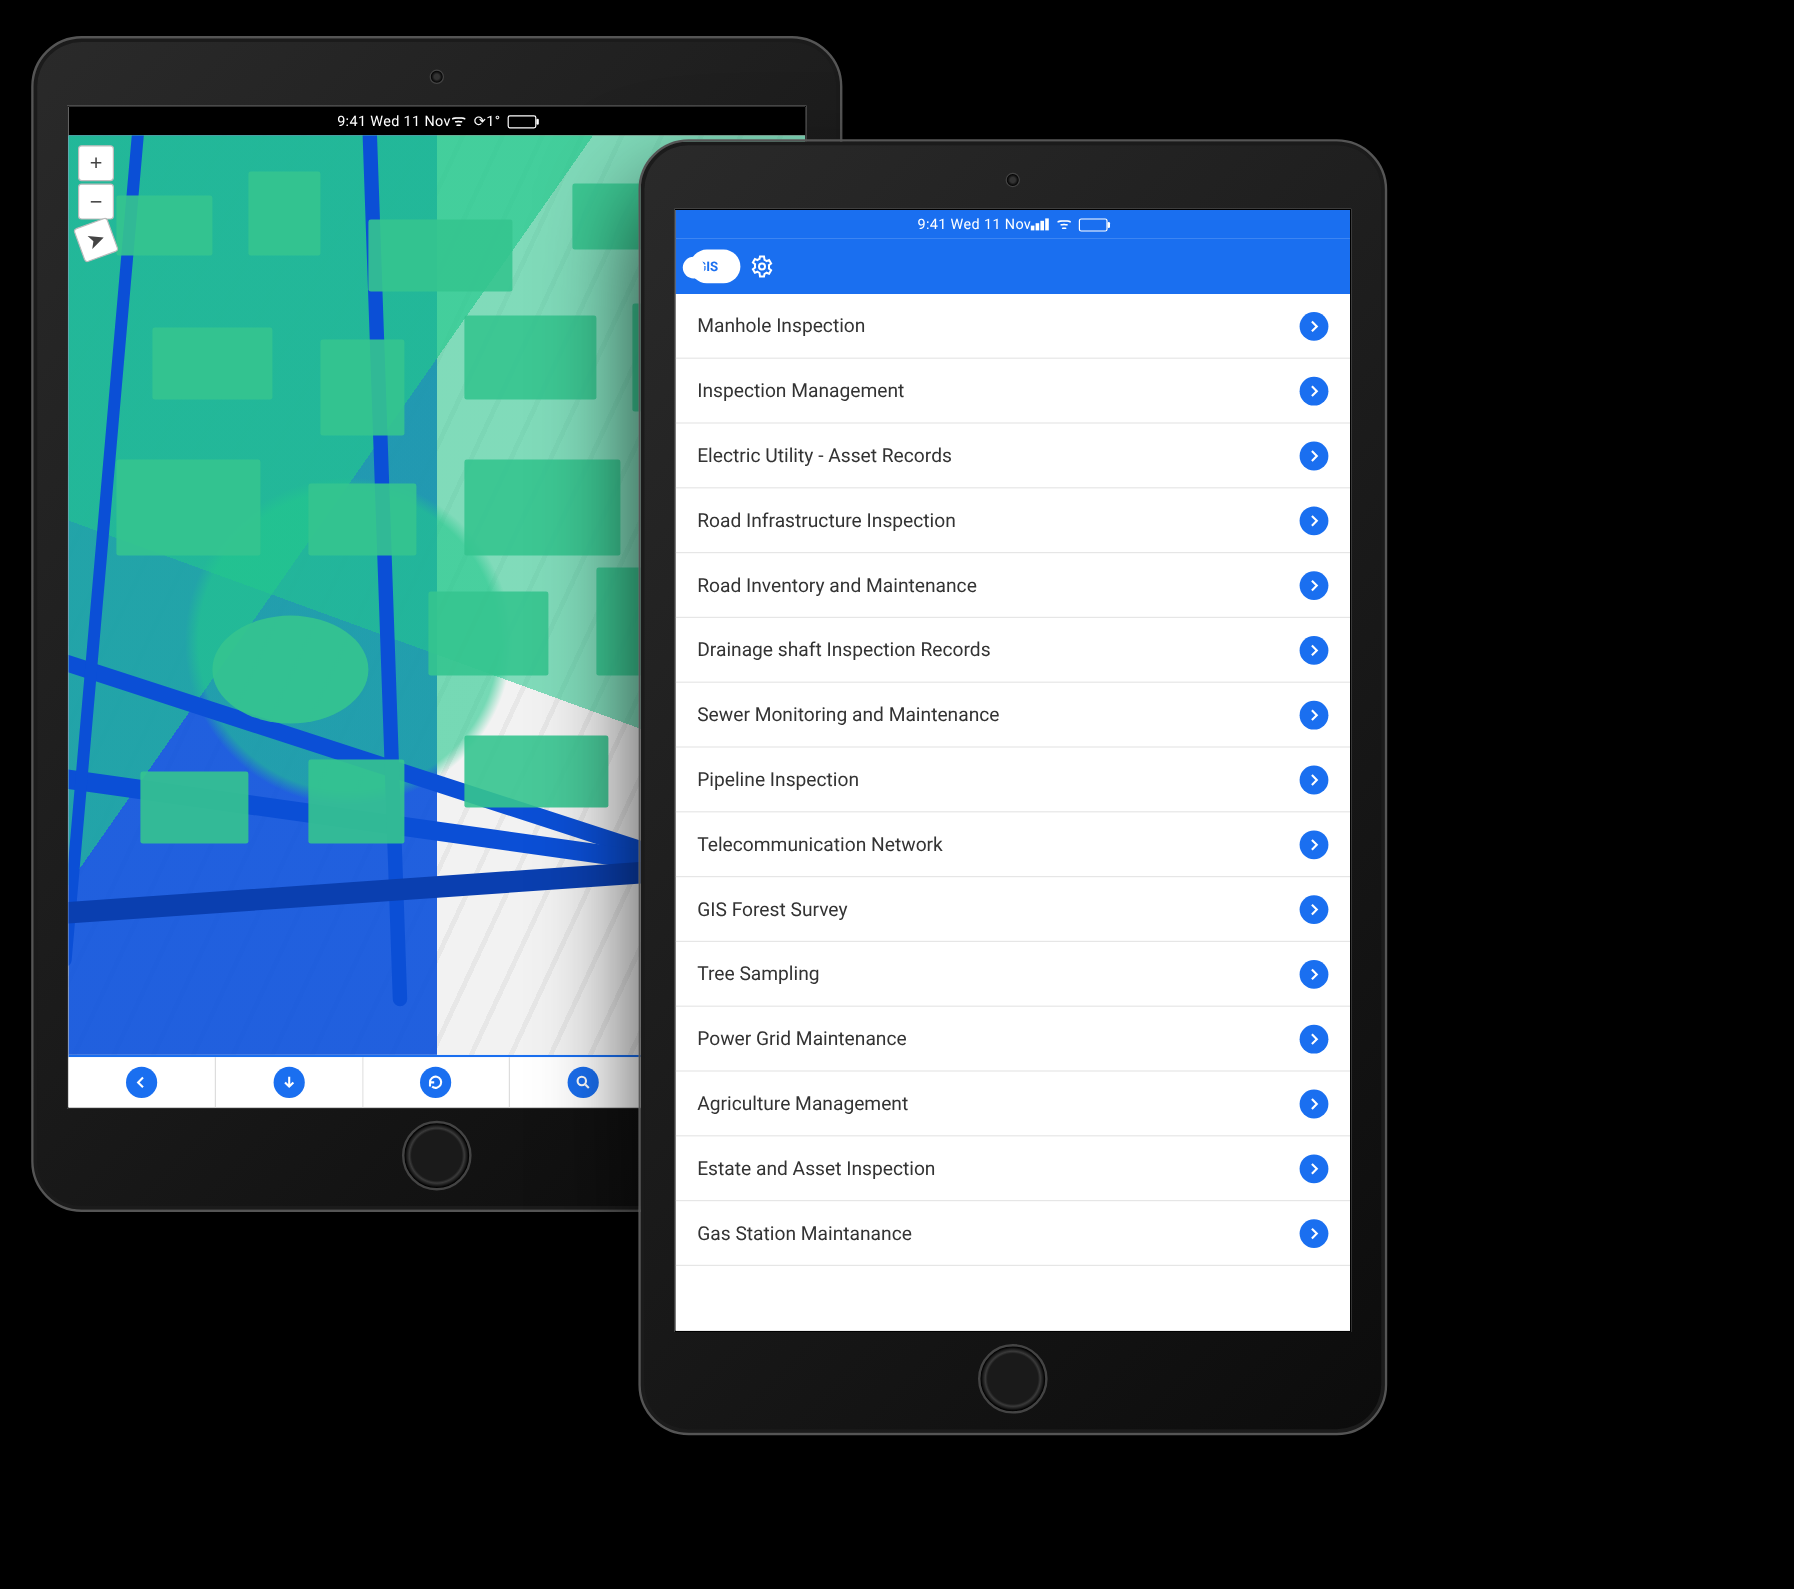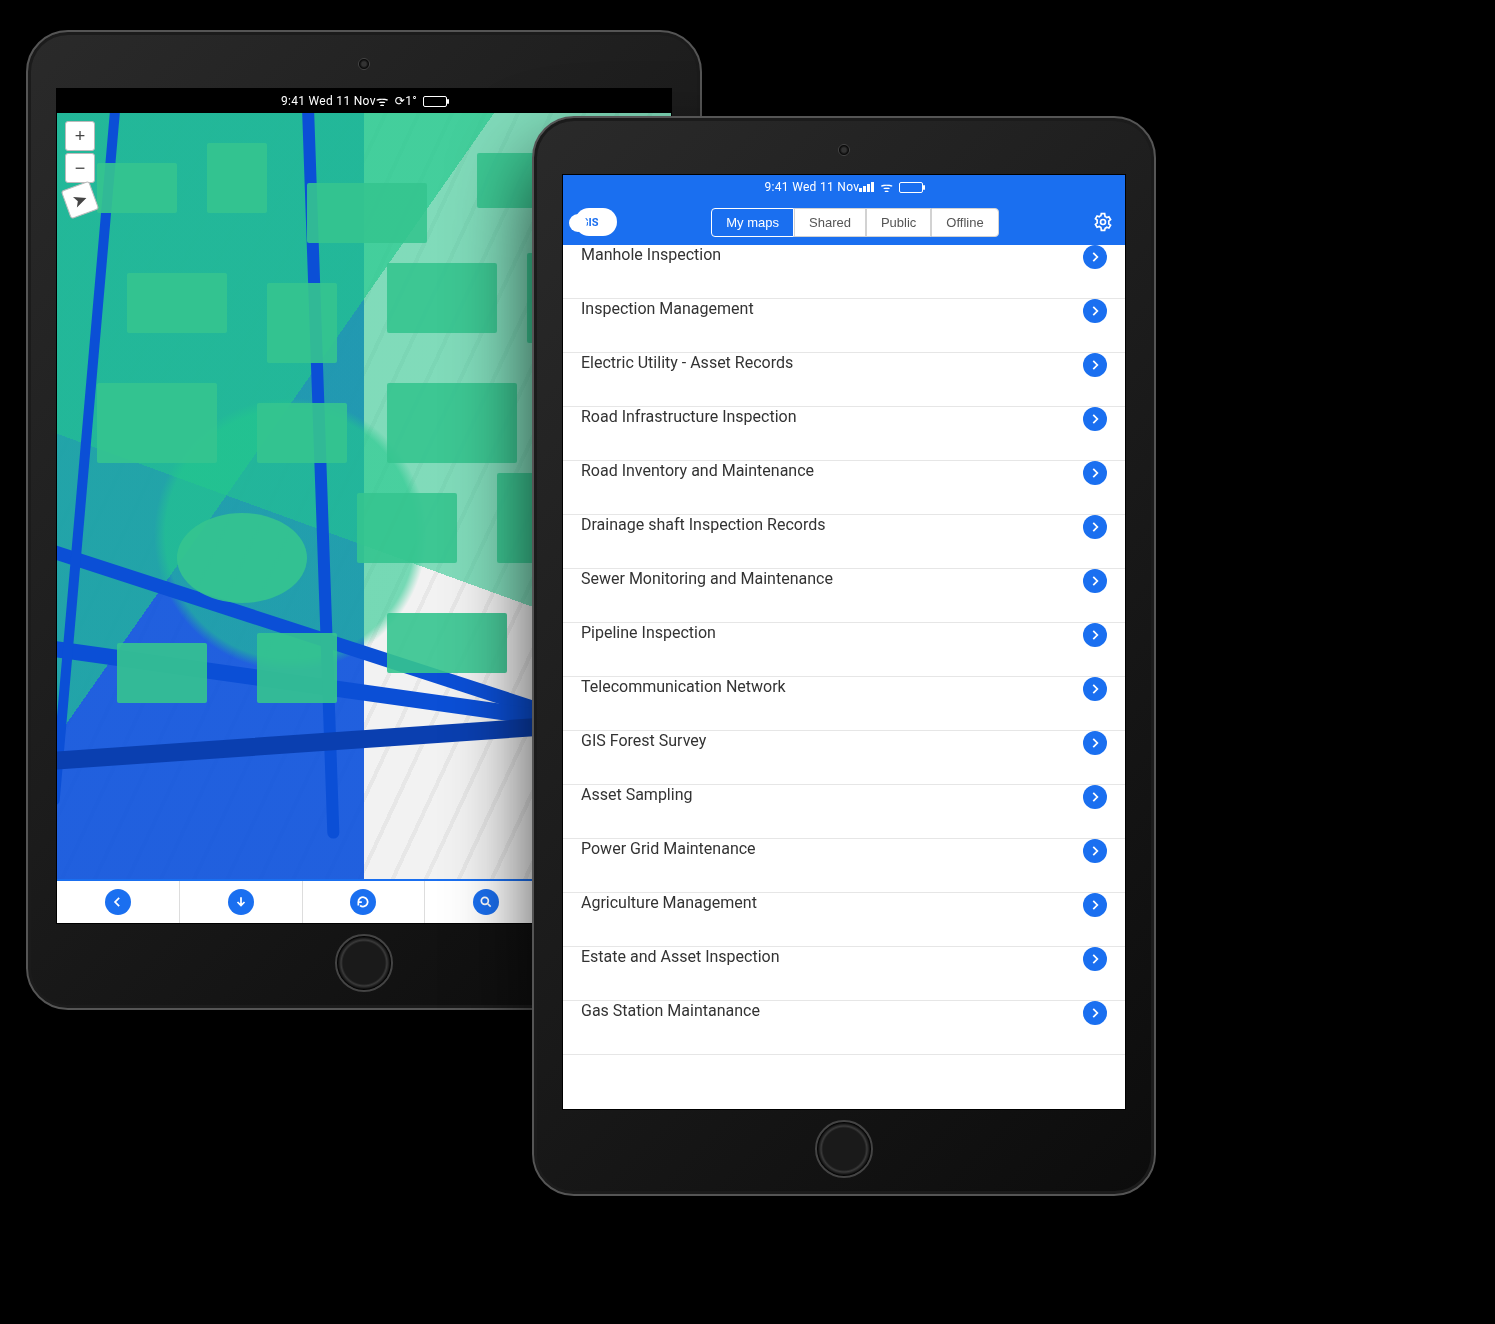--- a/index.html
+++ b/index.html
@@ -82,21 +82,21 @@
   .tabs button:last-child {border-radius:0 4px 4px 0;}
   .tabs button.active{background:#1a6ff0;border-color:#fff;color:#fff;}
   .gear {
     width:20px;height:20px;color:#fff;stroke:#fff;cursor:pointer;
   }
   .gear svg{display:block;}
 
   
   .map-list { background:#fff; height:calc(100% - 24px - 46px); overflow:hidden; }
   .map-list .row {
-    display:flex; justify-content:space-between;
+    display:flex; align-items:center; justify-content:space-between;
     padding:0 18px; height:54px;
     border-bottom:1px solid #e6e6e6;
     font-size:16px; color:#333; cursor:pointer;
   }
   .row .chev {
     width:24px;height:24px;border-radius:50%;
     background:#1a6ff0; display:flex;align-items:center;justify-content:center;
   }
   .row .chev svg{width:14px;height:14px;stroke:#fff;stroke-width:3;fill:none;}
 
@@ -243,26 +243,20 @@
           </span>
         <span class="wifi">ᯤ</span>
         <span class="bat"><span class="fill"></span></span>
       </span>
     </div>
 
     <div class="app-header">
       <div class="cloud-logo">
         <span>GIS</span>
       </div>
-      <div class="tabs">
-        <button class="active">My maps</button>
-        <button>Shared</button>
-        <button>Public</button>
-        <button>Offline</button>
-      </div>
       <span class="gear">
         <svg viewBox="0 0 24 24" fill="none" stroke="#fff" stroke-width="2">
           <circle cx="12" cy="12" r="3"></circle>
           <path d="M19 12a7 7 0 0 0-.1-1.2l2.2-1.7-2-3.4-2.6 1a7 7 0 0 0-2-1.2L14 2h-4l-.5 2.5a7 7 0 0 0-2 1.2l-2.6-1-2 3.4 2.2 1.7A7 7 0 0 0 5 12a7 7 0 0 0 .1 1.2L2.9 14.9l2 3.4 2.6-1a7 7 0 0 0 2 1.2L10 22h4l.5-2.5a7 7 0 0 0 2-1.2l2.6 1 2-3.4-2.2-1.7c.07-.4.1-.8.1-1.2z"></path>
         </svg>
       </span>
     </div>
 
     <div class="map-list" id="maplist">
         <div class="row">
@@ -339,21 +333,21 @@
         </div>
         <div class="row">
           <span>GIS Forest Survey</span>
           <span class="chev">
             <svg viewBox="0 0 24 24">
               <path d="M9 5l7 7-7 7"></path>
             </svg>
           </span>
         </div>
         <div class="row">
-          <span>Asset Sampling</span>
+          <span>Tree Sampling</span>
           <span class="chev">
             <svg viewBox="0 0 24 24">
               <path d="M9 5l7 7-7 7"></path>
             </svg>
           </span>
         </div>
         <div class="row">
           <span>Power Grid Maintenance</span>
           <span class="chev">
             <svg viewBox="0 0 24 24">

